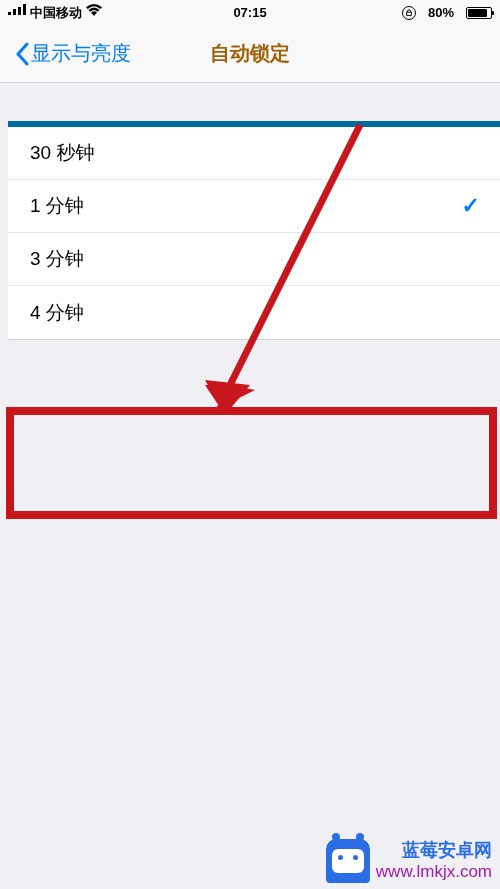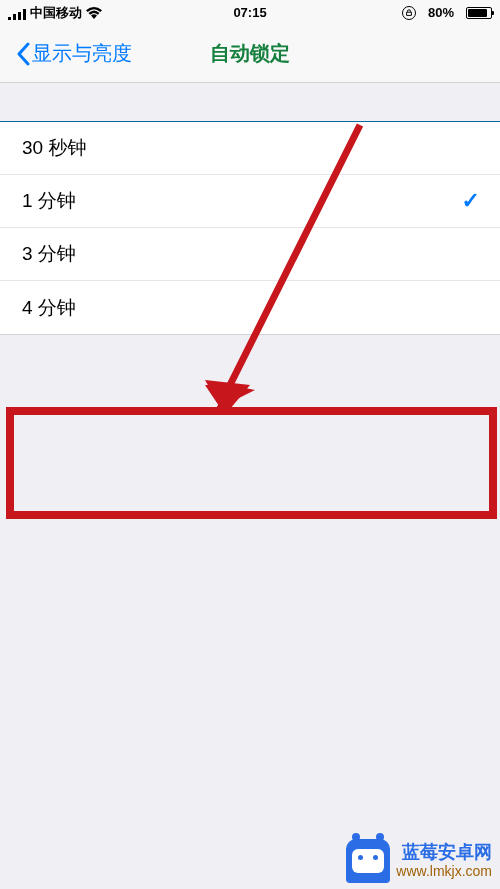--- a/index.html
+++ b/index.html
@@ -21,21 +21,21 @@
       display: flex;
       align-items: center;
       justify-content: space-between;
       padding: 0 8px;
       font-size: 13px;
       font-weight: 600;
       color: #000;
     }
     .status-left {
       display: flex;
-      align-items: flex-end;
+      align-items: flex-start;
       gap: 4px;
     }
     .signal-bars {
       display: inline-block;
       font-size: 11px;
     }
     .status-center {
       position: absolute;
       left: 50%;
       transform: translateX(-50%);
@@ -79,44 +79,46 @@
       border-bottom: 1px solid #d1d1d6;
       display: flex;
       align-items: center;
       position: relative;
     }
     .back-button {
       display: flex;
       align-items: center;
       color: #007aff;
       font-size: 20px;
-      padding-left: 16px;
+      padding-left: 4px;
       cursor: pointer;
+      margin-left: 11px;
     }
     .back-chevron {
       width: 14px;
       height: 24px;
       margin-right: 2px;
     }
     .nav-title {
       position: absolute;
       left: 50%;
       transform: translateX(-50%);
       font-size: 20px;
       font-weight: 600;
-      color: #15803d;
+      color: #a16207;
     }
     .spacer {
       height: 38px;
       background: #efeff4;
     }
     .list {
       background: #fff;
-      border-top: 1px solid #0369a1;
+      border-top: 6px solid #0369a1;
       border-bottom: 1px solid #d1d1d6;
+      margin-left: 8px;
     }
     .list-item {
       height: 53px;
       display: flex;
       align-items: center;
       justify-content: space-between;
       padding: 0 20px 0 22px;
       font-size: 19px;
       color: #000;
       border-bottom: 1px solid #e5e5ea;
@@ -199,22 +201,22 @@
     .wm-text {
       text-align: right;
       line-height: 1.2;
     }
     .wm-title {
       color: #2b6de5;
       font-size: 18px;
       font-weight: 600;
     }
     .wm-url {
-      color: #a16207;
-      font-size: 14px;
+      color: #a21caf;
+      font-size: 17px;
     }
     .orientation-lock {
       width: 14px;
       height: 14px;
       border: 1.5px solid #000;
       border-radius: 50%;
       position: relative;
       display: inline-flex;
       align-items: center;
       justify-content: center;

